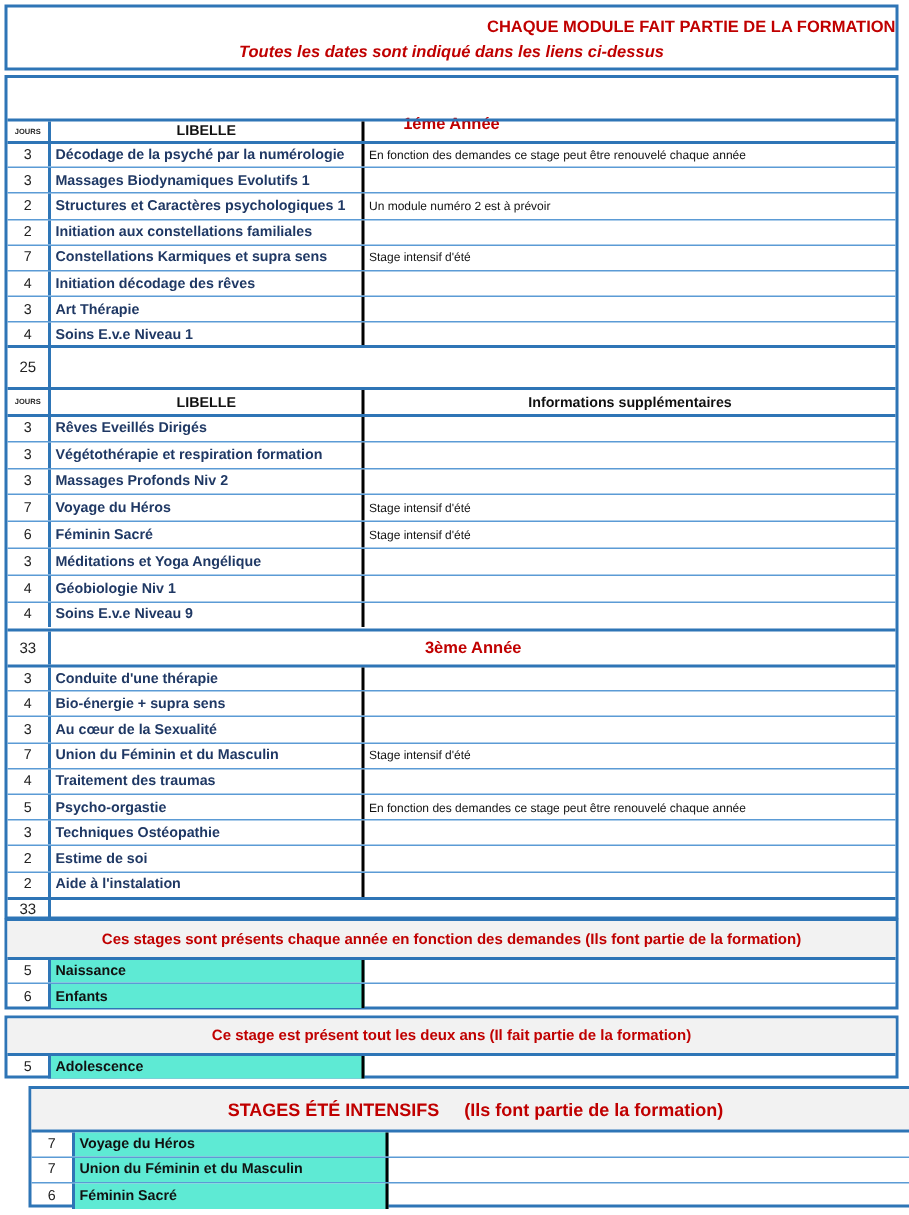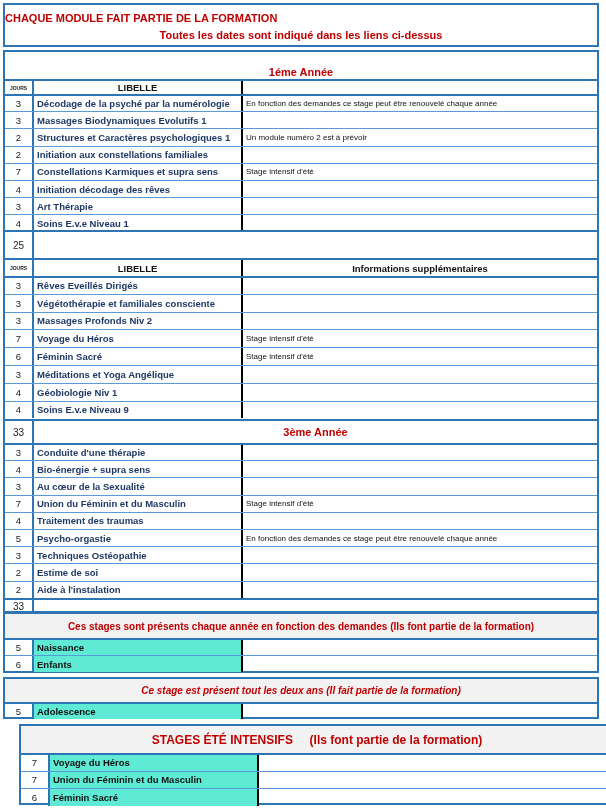--- a/index.html
+++ b/index.html
@@ -12,34 +12,34 @@
   .c-jours { width:29px; justify-content:center; border-right:2px solid #2e75b6; font-size:9.5px; color:#222; }
   .c-lib { width:209px; padding-left:3px; border-right:2px solid #000000; font-size:9.5px; font-weight:bold; color:#1f3864; }
   .c-info { flex:1; padding-left:3px; font-size:8px; color:#111; }
   .c-span { flex:1; justify-content:center; }
   .red { color:#c00000; font-weight:bold; }
   .hdr-j { font-size:5px; font-weight:bold; color:#222; }
   .hdr-l { justify-content:center; font-size:9.5px; font-weight:bold; color:#111; padding-left:0; }
   .hdr-i { justify-content:center; font-size:9.5px; font-weight:bold; color:#111; padding-left:0; }
   .gray .c-lib { background:#5eead4; color:#111; }
   .band-gray { background:#f2f2f2;justify-content:flex-end; }
-  .title1 { position:absolute; top:7px; left:0; right:0; text-align:left; font-size:11px; font-weight:bold; color:#c00000; }
-  .title2 { position:absolute; top:24px; left:0; right:0; text-align:center; font-size:11px; font-weight:bold; color:#c00000; }
+  .title1 { position:absolute; top:7px; left:0; right:0; text-align:right; font-size:11px; font-weight:bold; color:#c00000; }
+  .title2 { position:absolute; top:24px; left:0; right:0; text-align:center; font-size:11px; font-weight:bold; color:#c00000;font-style:italic; }
 </style>
 </head>
 <body>
 
 <div class="box" style="top:3px;height:44px;">
   <div class="title1">CHAQUE MODULE FAIT PARTIE DE LA FORMATION</div>
   <div class="title2">Toutes les dates sont indiqué dans les liens ci-dessus</div>
 </div>
 
 <div class="box" style="top:50px;height:563px;">
 
-  <div class="row" style="top:0;height:39px;border-top:none;align-items:center;">
+  <div class="row" style="top:11px;height:39px;border-top:none;align-items:center;">
     <div class="cell c-span red" style="font-size:11px;">1éme Année</div>
   </div>
 
   <div class="row thick" style="top:27px;height:15px;">
     <div class="cell c-jours hdr-j">JOURS</div>
     <div class="cell c-lib hdr-l">LIBELLE</div>
     <div class="cell c-info"></div>
   </div>
   <div class="row thick" style="top: 42px; height: 17.2px;">
       <div class="cell c-jours">3</div>
@@ -91,21 +91,21 @@
     <div class="cell c-lib hdr-l">LIBELLE</div>
     <div class="cell c-info hdr-i">Informations supplémentaires</div>
   </div>
   <div class="row thick" style="top: 224px; height: 17.8px;">
       <div class="cell c-jours">3</div>
       <div class="cell c-lib">Rêves Eveillés Dirigés</div>
       <div class="cell c-info"></div>
     </div>
     <div class="row" style="top: 241.8px; height: 17.8px;">
       <div class="cell c-jours">3</div>
-      <div class="cell c-lib">Végétothérapie et familiales consciente</div>
+      <div class="cell c-lib">Végétothérapie et respiration formation</div>
       <div class="cell c-info"></div>
     </div>
     <div class="row" style="top: 259.6px; height: 17.8px;">
       <div class="cell c-jours">3</div>
       <div class="cell c-lib">Massages Profonds Niv 2</div>
       <div class="cell c-info"></div>
     </div>
     <div class="row" style="top: 277.4px; height: 17.8px;">
       <div class="cell c-jours">7</div>
       <div class="cell c-lib">Voyage du Héros</div>
@@ -198,21 +198,21 @@
       <div class="cell c-info"></div>
     </div>
     <div class="row gray" style="top: 41px; height: 17px;">
       <div class="cell c-jours">6</div>
       <div class="cell c-lib">Enfants</div>
       <div class="cell c-info"></div>
     </div>
 </div>
 
 <div class="box" style="top:677px;height:42px;">
-  <div class="row band-gray" style="top:0;height:23px;border-top:none;font-style:italic;">
+  <div class="row band-gray" style="top:0;height:23px;border-top:none;">
     <div class="cell c-span red" style="font-size:10px;">Ce stage est présent tout les deux ans  (Il fait partie de la formation)</div>
   </div>
   <div class="row thick gray" style="top: 23px; height: 17px;">
       <div class="cell c-jours">5</div>
       <div class="cell c-lib">Adolescence</div>
       <div class="cell c-info"></div>
     </div>
 </div>
 
 <div class="box" style="top:724px;height:81px;margin-left:16px;">

